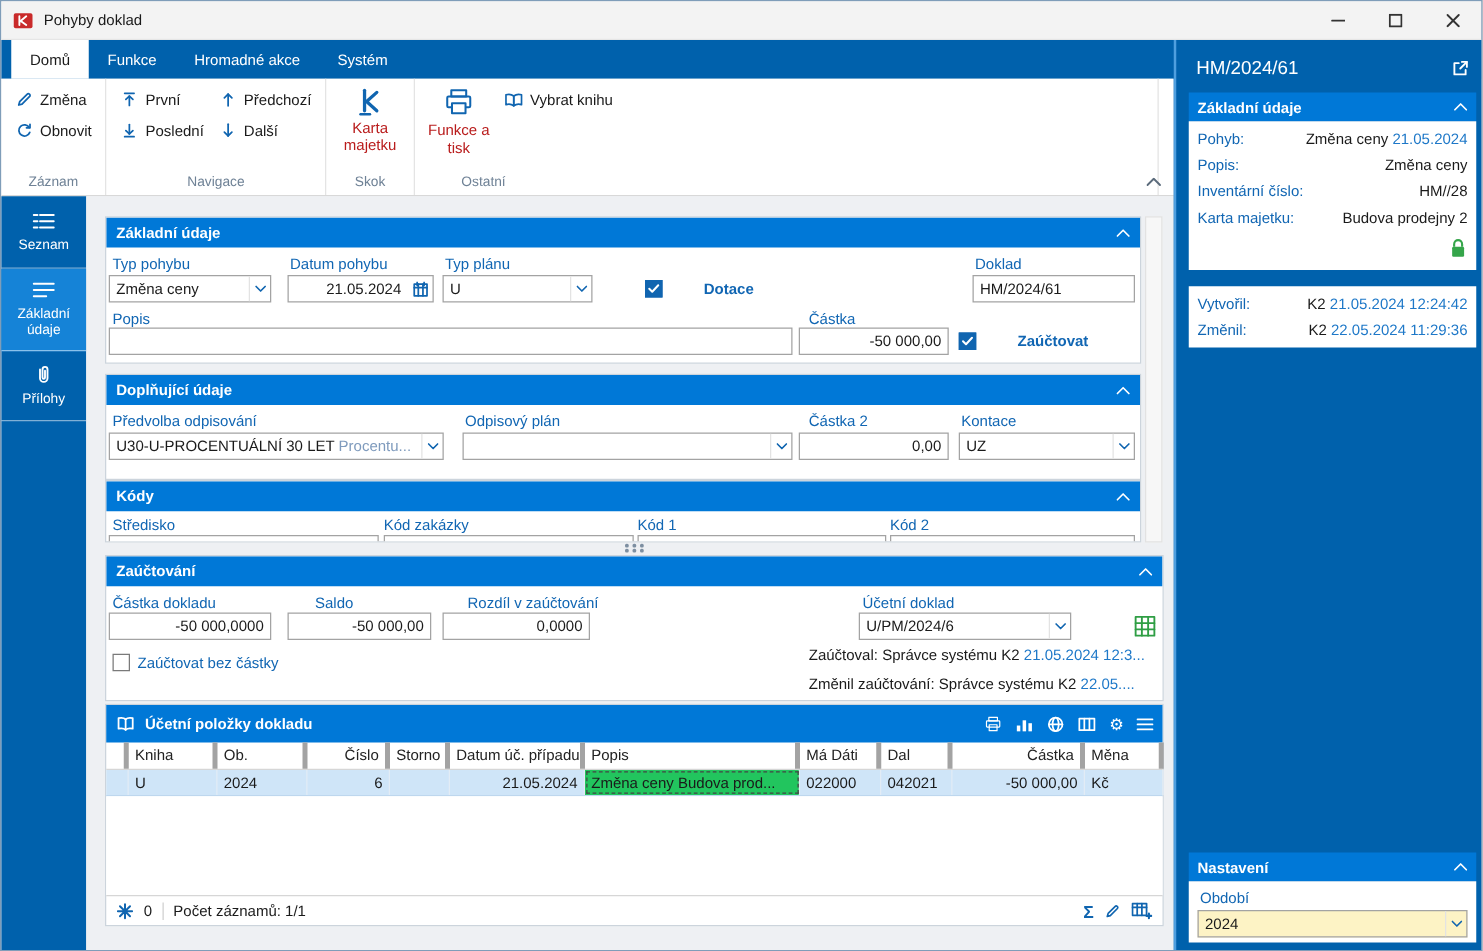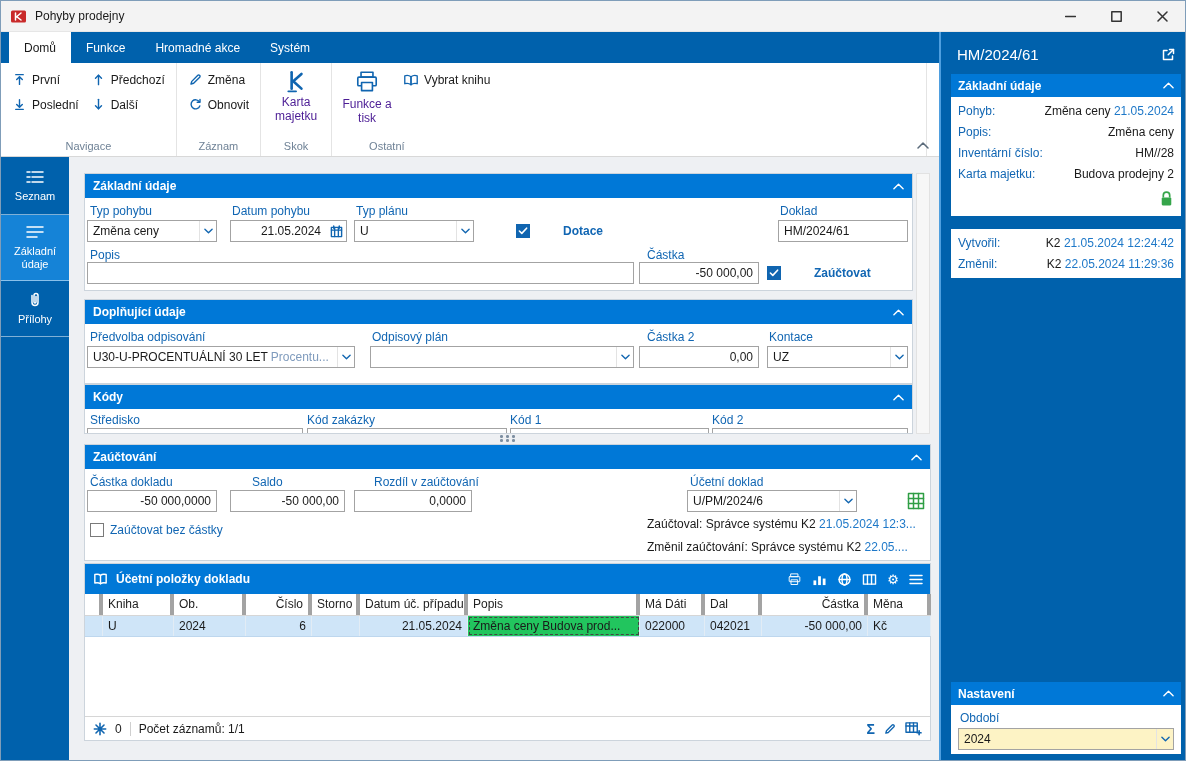--- a/index.html
+++ b/index.html
@@ -28,21 +28,21 @@
   .ribbon { position:absolute; top:62px; left:0; width:938px; height:94px; background:#fff;
             border-bottom:1px solid #d8d8d8; display:flex; }
   .rgroup { display:flex; flex-direction:column; border-right:1px solid #e4e4e4; padding:3px 5px 0; }
   .rbtns { flex:1; display:flex; align-items:flex-start; }
   .rgroup-label { text-align:center; color:#6f8296; font-size:11px; padding:2px 4px 4px; }
   .btn-col { display:flex; flex-direction:column; gap:2px; padding-top:2px; }
   .sbtn { display:flex; align-items:center; gap:5px; height:23px; padding:0 6px; color:#1a1a1a;
           white-space:nowrap; cursor:default; }
   .sbtn .ic, .bicon { color:#1065b0; }
   .bbtn { width:60px; display:flex; flex-direction:column; align-items:center; gap:3px;
-          padding-top:3px; text-align:center; line-height:1.15; color:#4c1d95; cursor:default; }
+          padding-top:3px; text-align:center; line-height:1.15; color:#b91c1c; cursor:default; }
   .ribbon-collapse { position:absolute; right:10px; bottom:7px; color:#5b6b7b; }
 
   
   .sidebar { position:absolute; top:156px; left:0; width:68px; height:605px; background:#0061ac; }
   .side-item { display:flex; flex-direction:column; align-items:center; justify-content:center;
                gap:5px; color:#fff; text-align:center; font-size:11px; line-height:1.15;
                border-bottom:1px solid rgba(255,255,255,.5); cursor:default; padding:4px 20px; }
   .side-item.active { background:#1583d7; }
 
   
@@ -123,21 +123,21 @@
 </head>
 <body>
 
 <div class="window">
 
   <div class="titlebar">
     <svg class="ic appicon" width="17" height="15" viewBox="0 0 17 15">
       <rect x="1" y="1.5" width="15" height="12" rx="1.5" fill="#c92a2a" stroke="none"></rect>
       <path d="M5.5 4v7M11 4 6 8.2M6.6 7.7 11 11" stroke="#fff"></path>
     </svg>
-    <span class="title-text">Pohyby prodejny</span>
+    <span class="title-text">Pohyby doklad</span>
     <div class="win-controls">
       <div class="win-btn">
         <svg class="ic" width="11" height="11" viewBox="0 0 11 11">
             <path d="M0.5 5.5h10"></path>
           </svg>
       </div>
       <div class="win-btn">
         <svg class="ic" width="11" height="11" viewBox="0 0 11 11">
             <rect x="0.8" y="0.8" width="9.4" height="9.4"></rect>
           </svg>
@@ -151,20 +151,41 @@
   </div>
 
   <div class="tabbar">
     <div class="tab active">Domů</div>
     <div class="tab">Funkce</div>
     <div class="tab">Hromadné akce</div>
     <div class="tab">Systém</div>
   </div>
 
   <div class="ribbon">
+
+    <div class="rgroup">
+      <div class="rbtns">
+        <div class="btn-col">
+          <div class="sbtn">
+            <svg class="ic" width="15" height="15" viewBox="0 0 16 16">
+                <path d="M3.2 12.8 4 10l6.5-6.5a1.2 1.2 0 0 1 1.7 0l.3.3a1.2 1.2 0 0 1 0 1.7L6 12l-2.8.8z"></path>
+              </svg>
+            <span>Změna</span>
+          </div>
+          <div class="sbtn">
+            <svg class="ic" width="15" height="15" viewBox="0 0 16 16">
+                <path d="M12.6 9.5a4.8 4.8 0 1 1-.4-4.2"></path>
+                <path d="M12.8 2.6v3h-3"></path>
+              </svg>
+            <span>Obnovit</span>
+          </div>
+        </div>
+      </div>
+      <div class="rgroup-label">Záznam</div>
+    </div>
 
     <div class="rgroup">
       <div class="rbtns">
         <div class="btn-col">
           <div class="sbtn">
             <svg class="ic" width="15" height="15" viewBox="0 0 16 16">
                 <path d="M4 2.8h8"></path>
                 <path d="M8 13.2V5.2"></path>
                 <path d="M5 8 8 5.2 11 8"></path>
               </svg>
@@ -190,41 +211,20 @@
           <div class="sbtn">
             <svg class="ic" width="15" height="15" viewBox="0 0 16 16">
                 <path d="M8 2.5v10"></path>
                 <path d="M4.8 9.3 8 12.5 11.2 9.3"></path>
               </svg>
             <span>Další</span>
           </div>
         </div>
       </div>
       <div class="rgroup-label">Navigace</div>
-    </div>
-
-    <div class="rgroup">
-      <div class="rbtns">
-        <div class="btn-col">
-          <div class="sbtn">
-            <svg class="ic" width="15" height="15" viewBox="0 0 16 16">
-                <path d="M3.2 12.8 4 10l6.5-6.5a1.2 1.2 0 0 1 1.7 0l.3.3a1.2 1.2 0 0 1 0 1.7L6 12l-2.8.8z"></path>
-              </svg>
-            <span>Změna</span>
-          </div>
-          <div class="sbtn">
-            <svg class="ic" width="15" height="15" viewBox="0 0 16 16">
-                <path d="M12.6 9.5a4.8 4.8 0 1 1-.4-4.2"></path>
-                <path d="M12.8 2.6v3h-3"></path>
-              </svg>
-            <span>Obnovit</span>
-          </div>
-        </div>
-      </div>
-      <div class="rgroup-label">Záznam</div>
     </div>
 
     <div class="rgroup">
       <div class="rbtns">
         <div class="bbtn">
           <svg class="ic bicon" width="24" height="24" viewBox="0 0 22 22" style="stroke-width:2.4">
               <path d="M7 3v15"></path>
               <path d="M16 4.5 8.5 11.2 16 18"></path>
               <path d="M4 20.5h7" style="stroke-width:1.8"></path>
             </svg>

